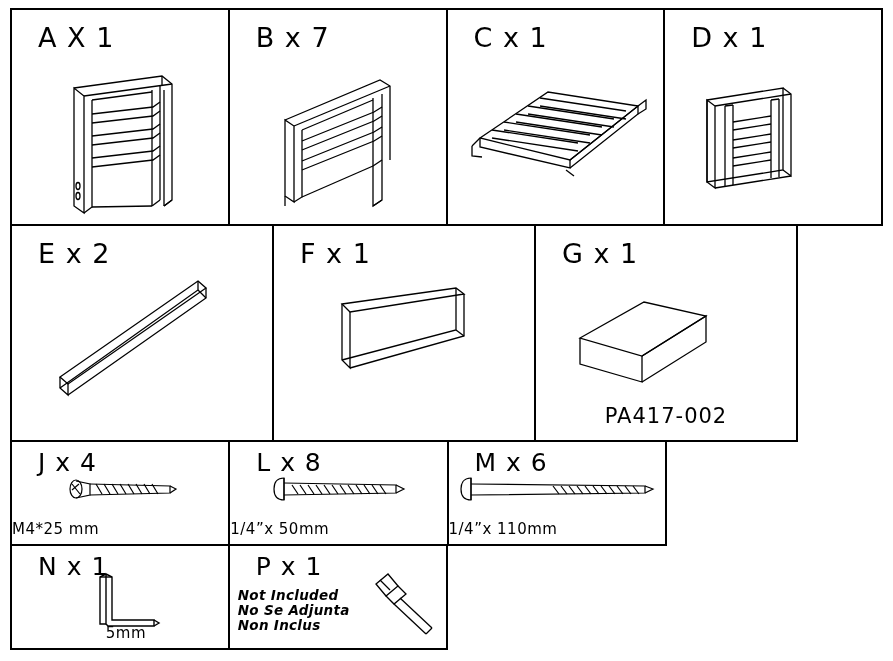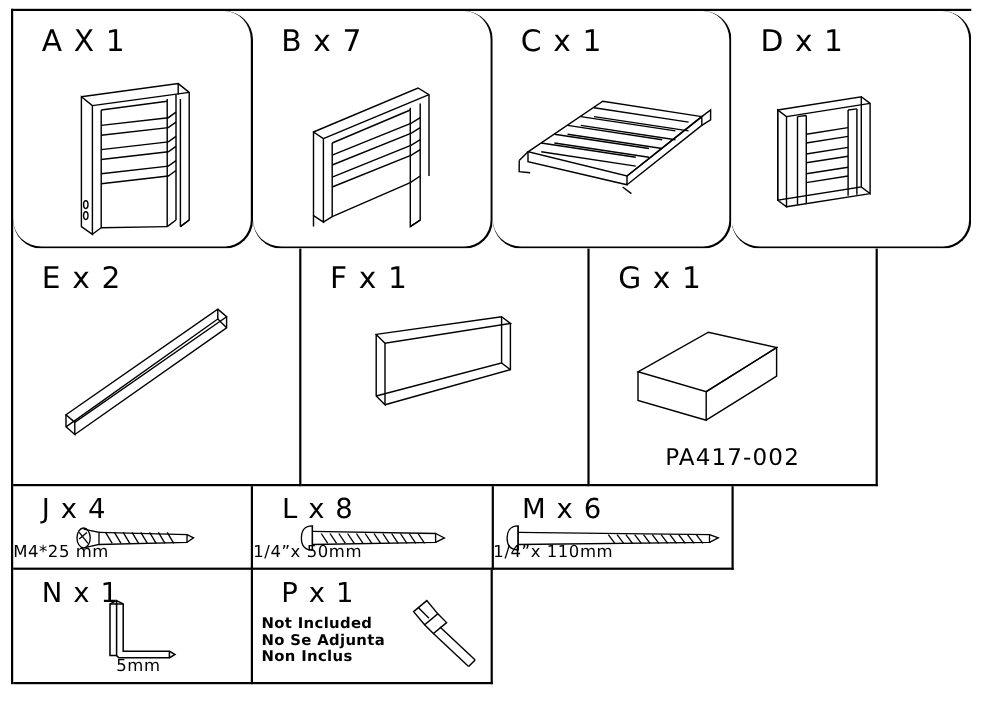--- a/index.html
+++ b/index.html
@@ -31,23 +31,23 @@
   .row {
     display: flex;
   }
   .cell {
     position: relative;
     border-right: 2px solid #000;
     border-bottom: 2px solid #000;
     box-sizing: border-box;
     overflow: hidden;
   }
-  .row-a .cell { width: 218.25px; height: 216px; border-radius: 26px; }
+  .row-a .cell { width: 218.25px; height: 216px; }
   .row-b .cell { width: 262px; height: 216px; }
-  .row-c .cell { width: 218.25px; height: 76px; }
+  .row-c .cell { width: 218.25px; height: 104px; }
   .row-d .cell { width: 218.25px; height: 104px; }
   .row-d .cell.blank { border-right: none; border-bottom: none; }
 
   .label {
     position: absolute;
     left: 26px;
     top: 12px;
     font-size: 27px;
     letter-spacing: 1px;
     font-family: "DejaVu Sans", sans-serif;
@@ -335,21 +335,21 @@
               <path d="M88 31 L100 31"></path>
               <path d="M142 74 L147 77 L142 80"></path>
             </g>
           </svg>
         </div>
         <div class="sizecode left">5mm</div>
       </div>
 
       <div class="cell">
         <div class="label">P x 1</div>
-        <div class="notice" style="white-space: pre;">Not Included
+        <div class="notice" style="white-space: pre; font-style: italic;">Not Included
 No Se Adjunta
 Non Inclus</div>
         <div class="artwrap">
           <svg width="218" height="104" viewBox="0 0 218 104">
             <g fill="none" stroke="#000" stroke-width="1.3">
               <path d="M146 38 L158 28 L168 40 L156 50 Z"></path>
               <path d="M156 50 L164 58 L176 48 L168 40"></path>
               <path d="M164 58 L196 88"></path>
               <path d="M170 52 L202 82"></path>
               <path d="M196 88 L202 82"></path>

